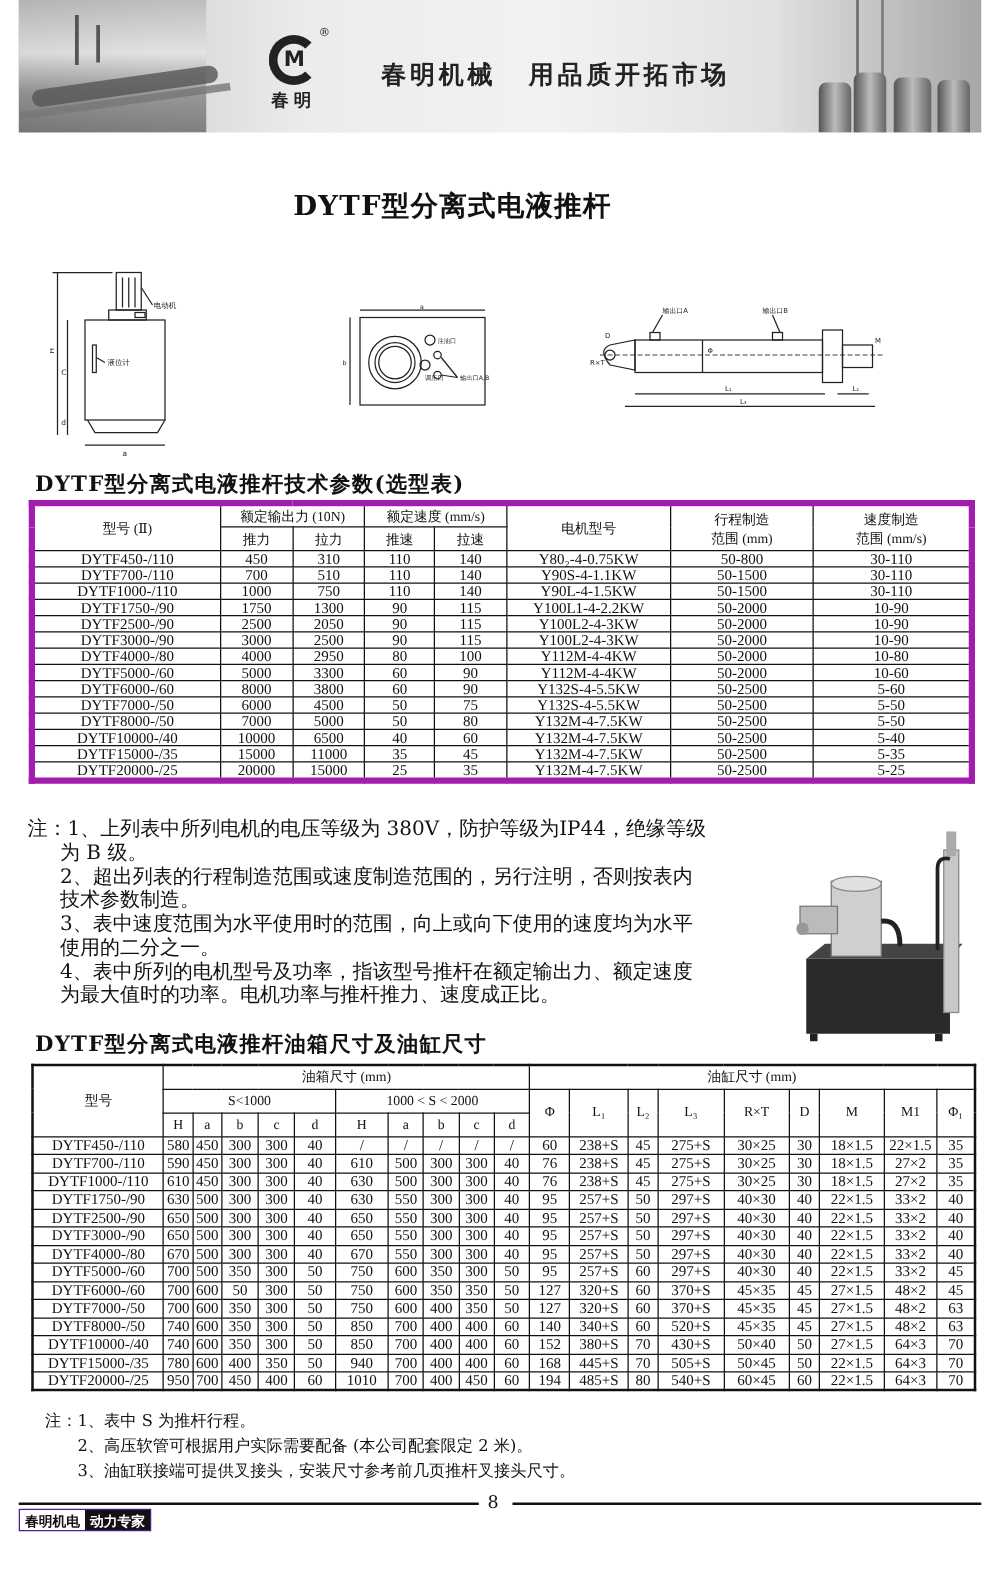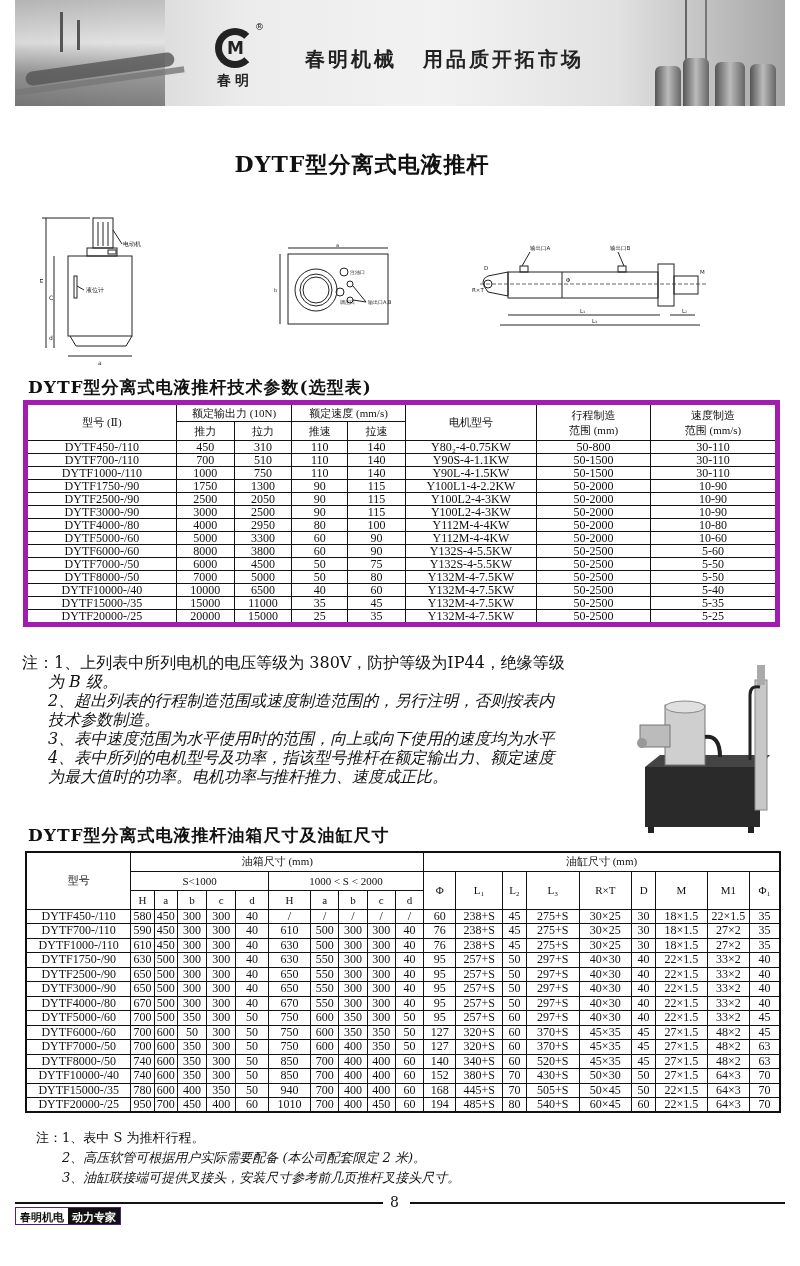--- a/index.html
+++ b/index.html
@@ -34,21 +34,21 @@
   table td, table th { border: 1px solid #111; text-align: center; font-weight: normal; padding: 0; white-space: nowrap; }
   table.t1 { left:23px; top:400px; width:757px; border:5px solid #a21caf; font-size:12px; }
   table.t1 th { font-size: 11px; height: 19px; }
   table.t1 td { height: 12.7px; line-height: 12px; }
   table.t2 { left:25px; top:851px; width:756px; border:2px solid #111; font-size:12px; }
   table.t2 th { font-size: 11px; height: 19px; }
   table.t2 td { height: 14.5px; line-height: 13px; }
 
   .notes { position:absolute; font-family: "DejaVu Serif", serif; font-size: 16px; line-height: 19px; }
   .notes .ln { white-space: nowrap; }
-  .notes .ind { padding-left: 26px; font-style: italic; }
+  .notes .ind { padding-left: 26px; }
 
   .photo { position:absolute; left:620px; top:665px; width:165px; height:170px; }
 
   .footer-line { position:absolute; top:1202px; height:2px; background:#111; }
   .page-no { position:absolute; left:390px; top:1194px; font: 14px "DejaVu Serif", serif; }
   .footer-brand { position:absolute; left:15px; top:1207px; height:18px; display:flex; border:1px solid #4c1d95; font: bold 11px "DejaVu Sans", sans-serif; }
   .footer-brand .a { padding: 2px 4px; background:#fff; color:#111; }
   .footer-brand .b { padding: 2px 4px; background:#111; color:#fff; }
 </style>
 </head>
@@ -337,20 +337,21 @@
       </tr>
     </tbody>
 </table>
 
 <div class="notes" style="left:22px;top:653px">
   <div class="ln"><span>注：</span><span>1、上列表中所列电机的电压等级为 380V，防护等级为IP44，绝缘等级</span></div>
   <div class="ln ind">为 B 级。</div>
   <div class="ln ind">2、超出列表的行程制造范围或速度制造范围的，另行注明，否则按表内</div>
   <div class="ln ind">技术参数制造。</div>
   <div class="ln ind">3、表中速度范围为水平使用时的范围，向上或向下使用的速度均为水平</div>
+  <div class="ln ind">使用的二分之一。</div>
   <div class="ln ind">4、表中所列的电机型号及功率，指该型号推杆在额定输出力、额定速度</div>
   <div class="ln ind">为最大值时的功率。电机功率与推杆推力、速度成正比。</div>
 </div>
 
 <svg class="photo" viewBox="0 0 165 170">
   <rect x="25" y="102" width="115" height="60" fill="#2a2a2a"></rect>
   <polygon points="25,102 140,102 150,90 40,90" fill="#444"></polygon>
   <rect x="45" y="40" width="40" height="60" fill="#cfcfcf" stroke="#777"></rect>
   <ellipse cx="65" cy="42" rx="20" ry="6" fill="#e0e0e0" stroke="#888"></ellipse>
   <rect x="20" y="60" width="30" height="22" fill="#bbb" stroke="#777"></rect>
@@ -672,21 +673,21 @@
         <td>50</td>
         <td>850</td>
         <td>700</td>
         <td>400</td>
         <td>400</td>
         <td>60</td>
         <td>152</td>
         <td>380+S</td>
         <td>70</td>
         <td>430+S</td>
-        <td>50×30</td>
+        <td>50×40</td>
         <td>50</td>
         <td>27×1.5</td>
         <td>64×3</td>
         <td>70</td>
       </tr>
       <tr>
         <td>DYTF15000-/35</td>
         <td>780</td>
         <td>600</td>
         <td>400</td>

